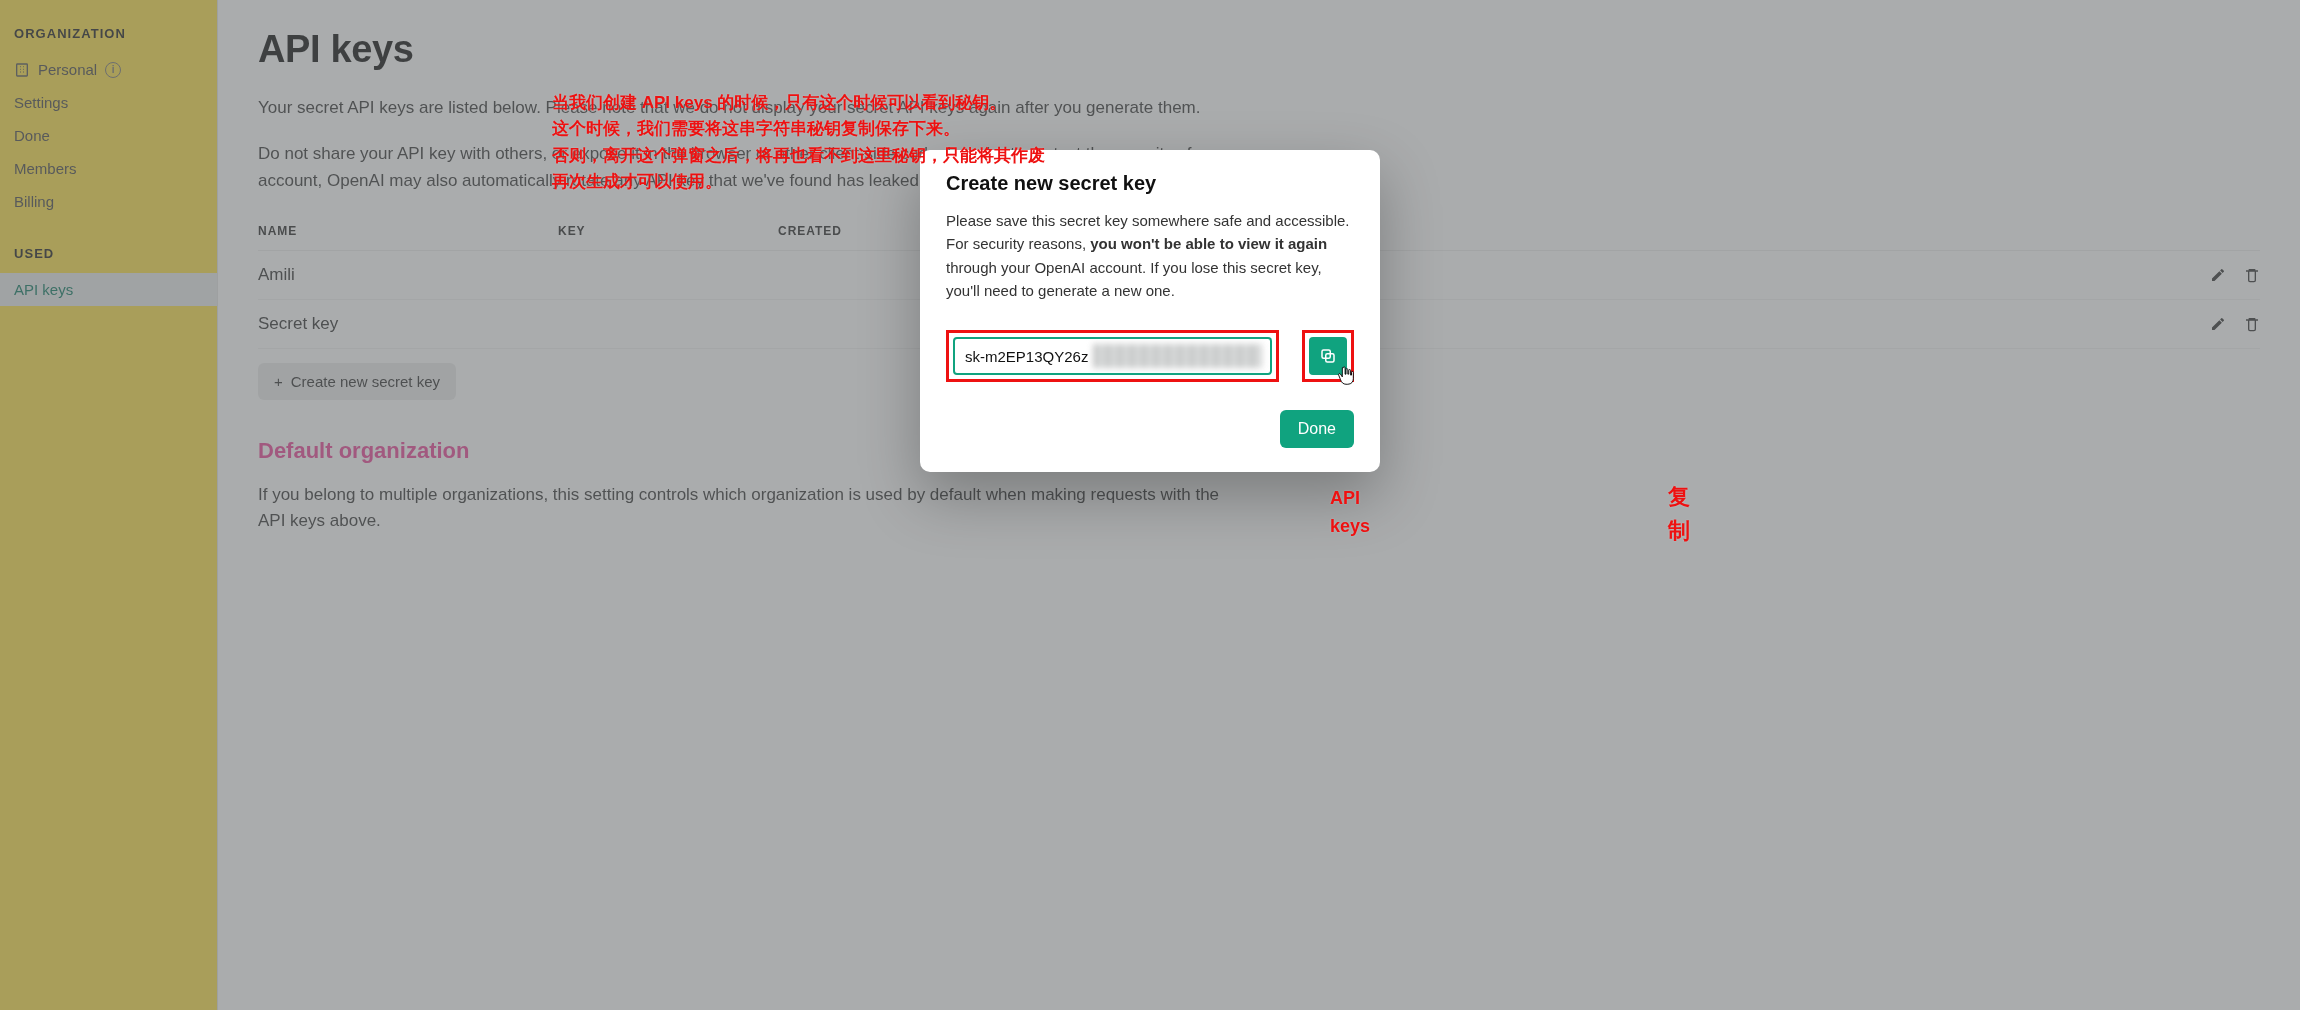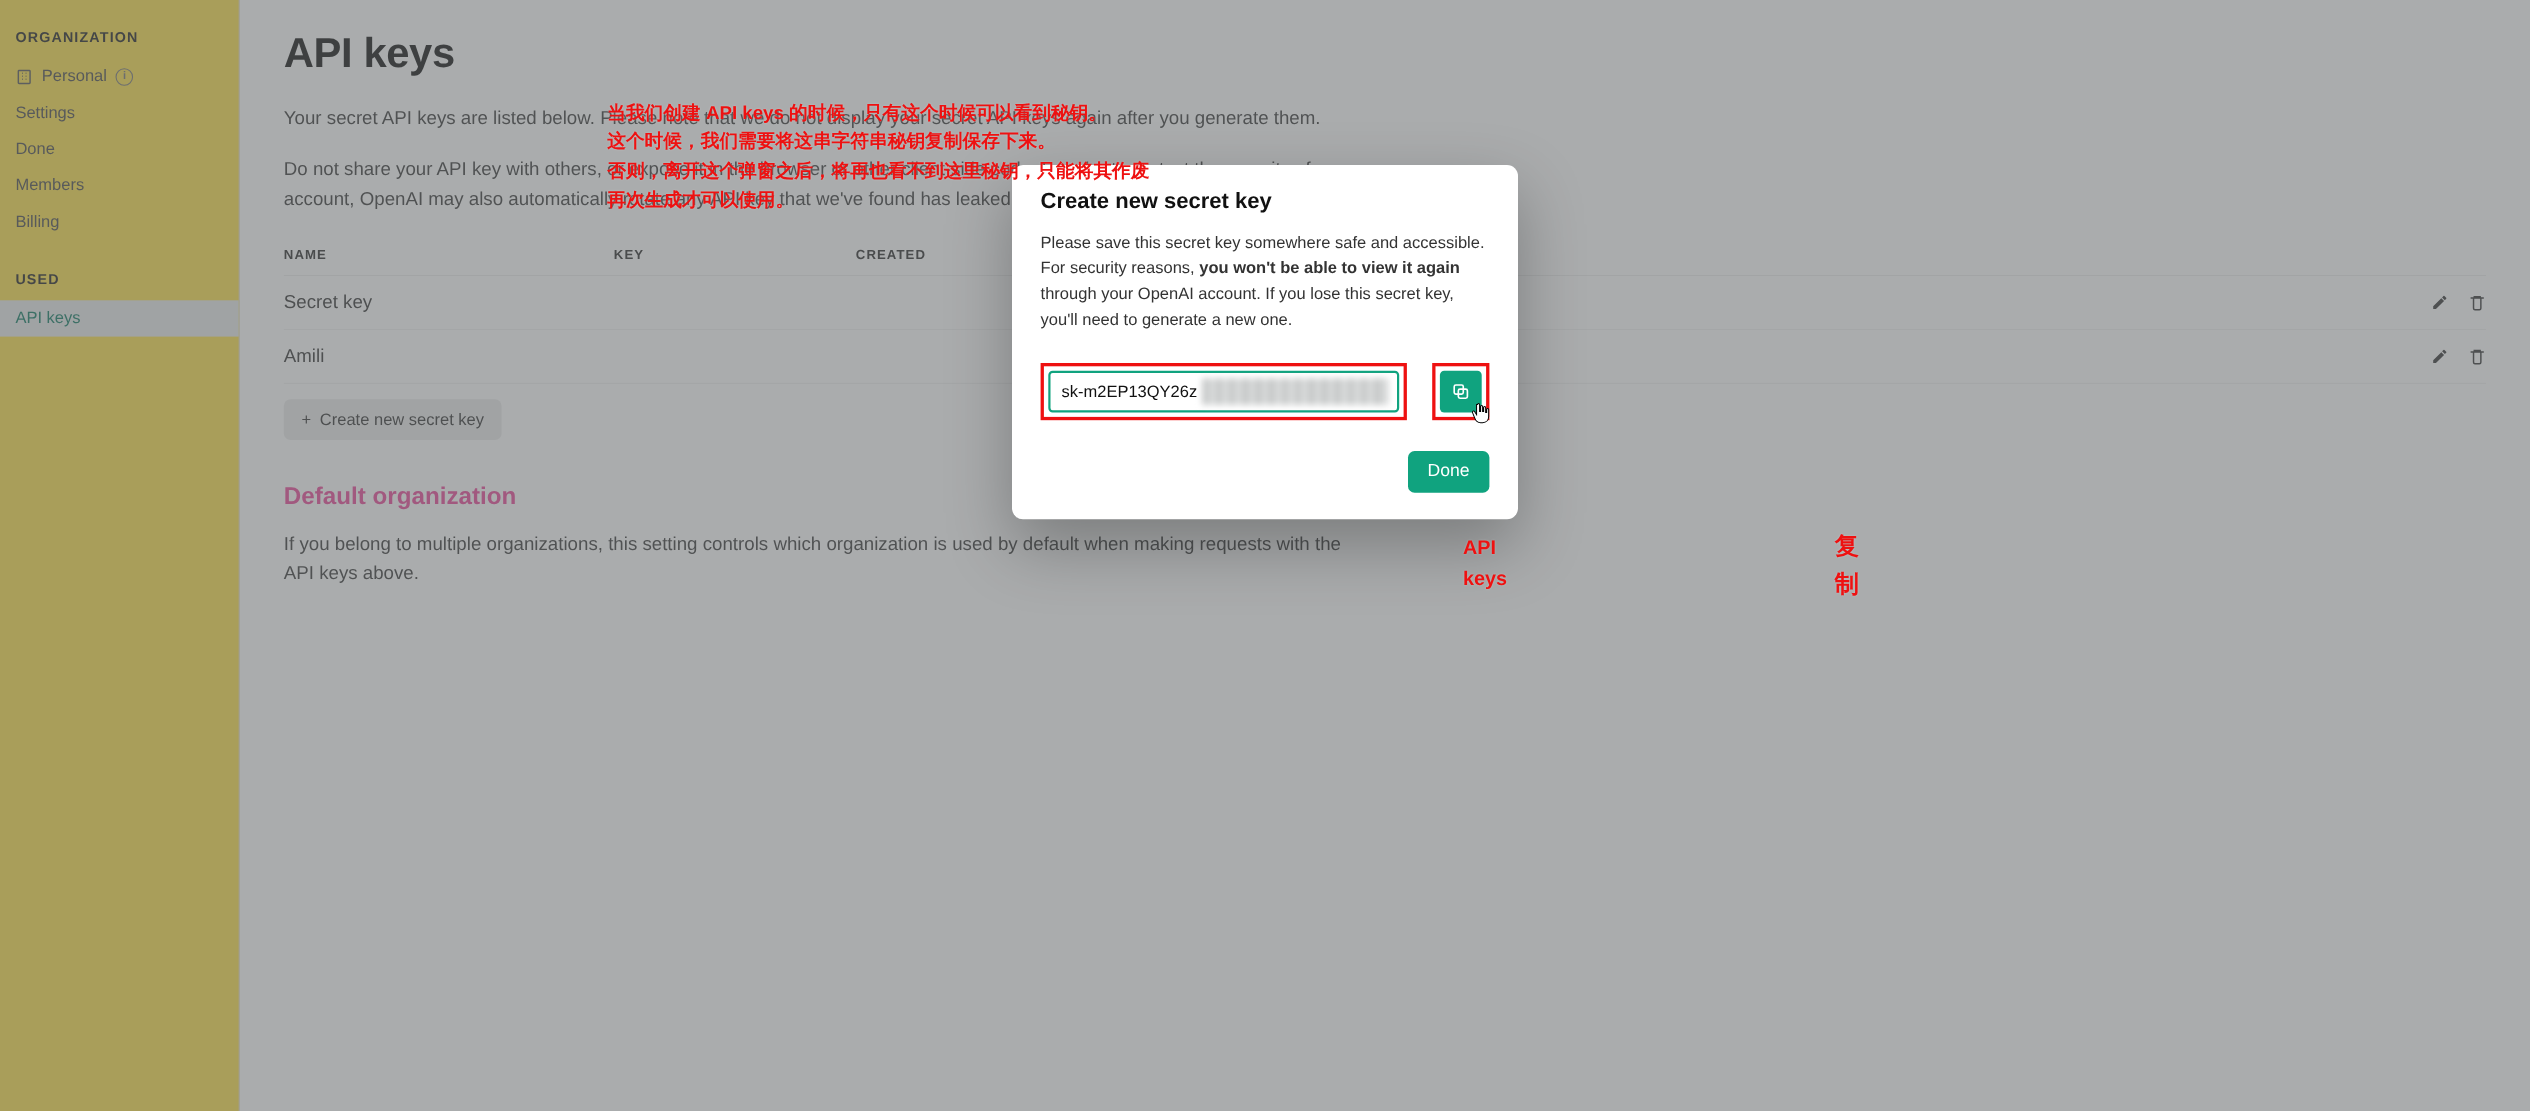--- a/index.html
+++ b/index.html
@@ -103,40 +103,40 @@
         <div class="col-key">KEY</div>
         <div class="col-created">CREATED</div>
         <div class="col-last">
           <span>LAST USED</span>
           <span class="info-circle">i</span>
         </div>
         <div class="col-actions"></div>
       </div>
 
       <div class="trow">
-        <div class="col-name">Secret key</div>
+        <div class="col-name">Amili</div>
         <div class="col-key"></div>
         <div class="col-created"></div>
         <div class="col-last">Never</div>
         <div class="col-actions">
           <span class="action-icon">
             <svg width="16" height="16" viewBox="0 0 24 24" fill="#333">
                 <path d="M3 17.25V21h3.75L17.81 9.94l-3.75-3.75L3 17.25zM20.71 7.04a1 1 0 0 0 0-1.41l-2.34-2.34a1 1 0 0 0-1.41 0l-1.83 1.83 3.75 3.75 1.83-1.83z"></path>
               </svg>
           </span>
           <span class="action-icon">
             <svg width="16" height="16" viewBox="0 0 24 24" fill="none" stroke="#333" stroke-width="2">
                 <path d="M3 6h18M8 6V4h8v2m-9 0v14a2 2 0 0 0 2 2h6a2 2 0 0 0 2-2V6"></path>
               </svg>
           </span>
         </div>
       </div>
 
       <div class="trow">
-        <div class="col-name">Amili</div>
+        <div class="col-name">Secret key</div>
         <div class="col-key"></div>
         <div class="col-created"></div>
         <div class="col-last">Never</div>
         <div class="col-actions">
           <span class="action-icon">
             <svg width="16" height="16" viewBox="0 0 24 24" fill="#333">
                 <path d="M3 17.25V21h3.75L17.81 9.94l-3.75-3.75L3 17.25zM20.71 7.04a1 1 0 0 0 0-1.41l-2.34-2.34a1 1 0 0 0-1.41 0l-1.83 1.83 3.75 3.75 1.83-1.83z"></path>
               </svg>
           </span>
           <span class="action-icon">

